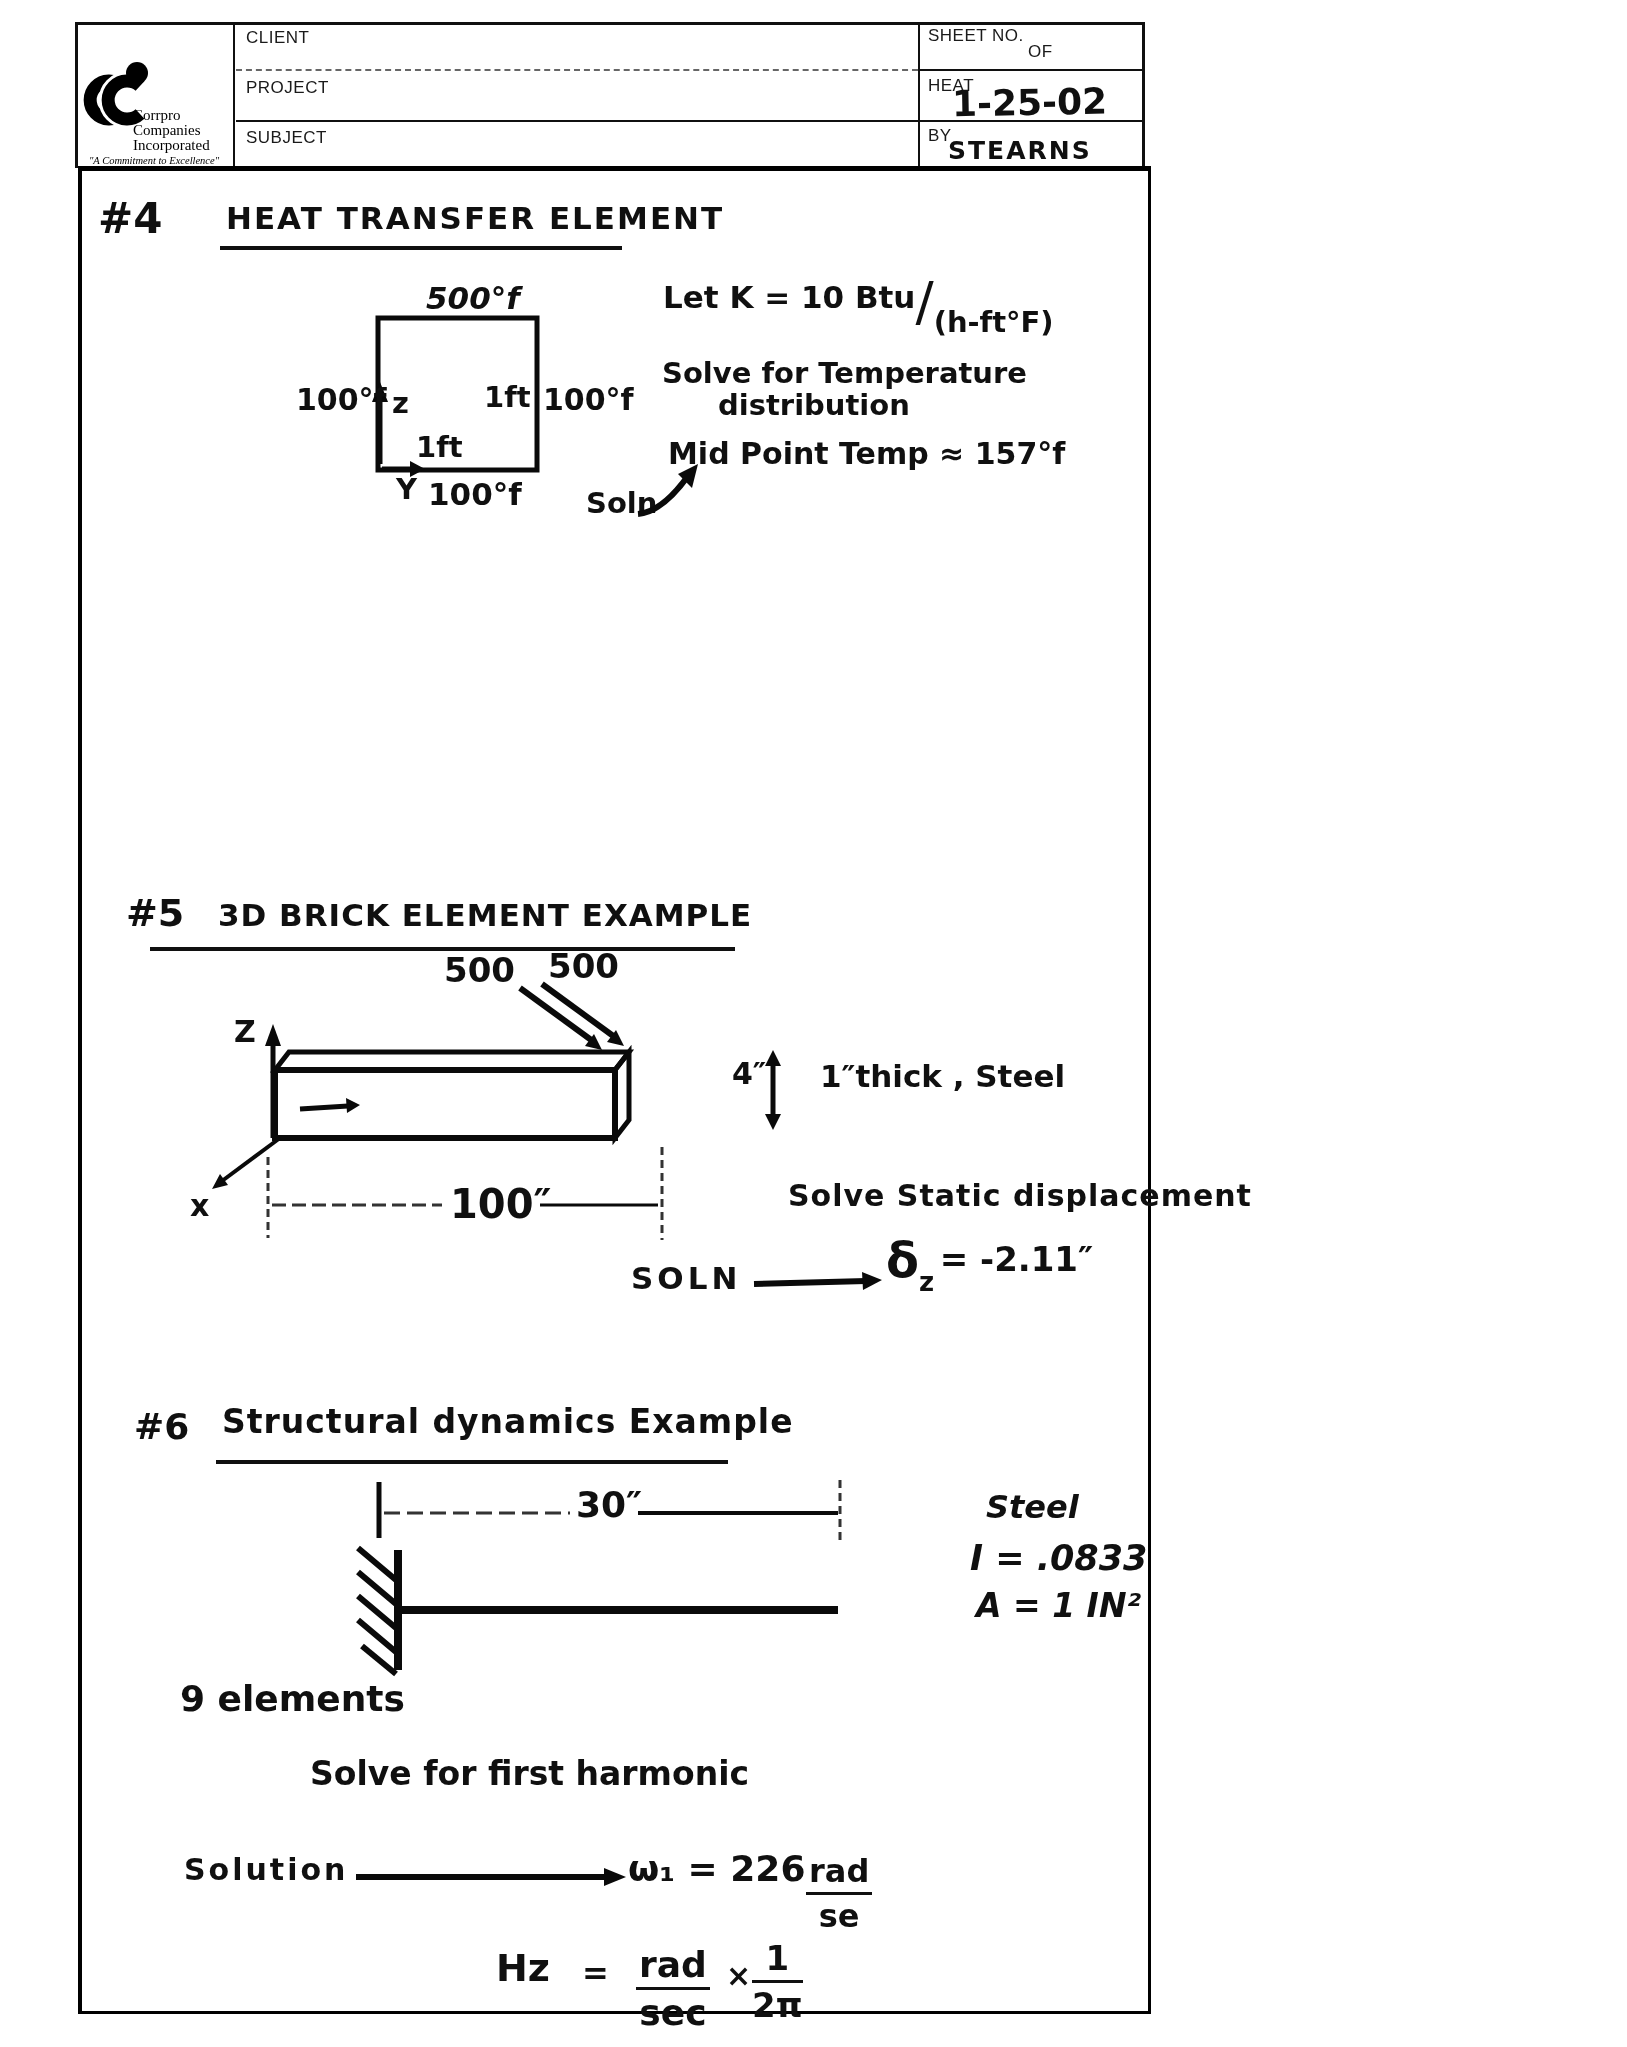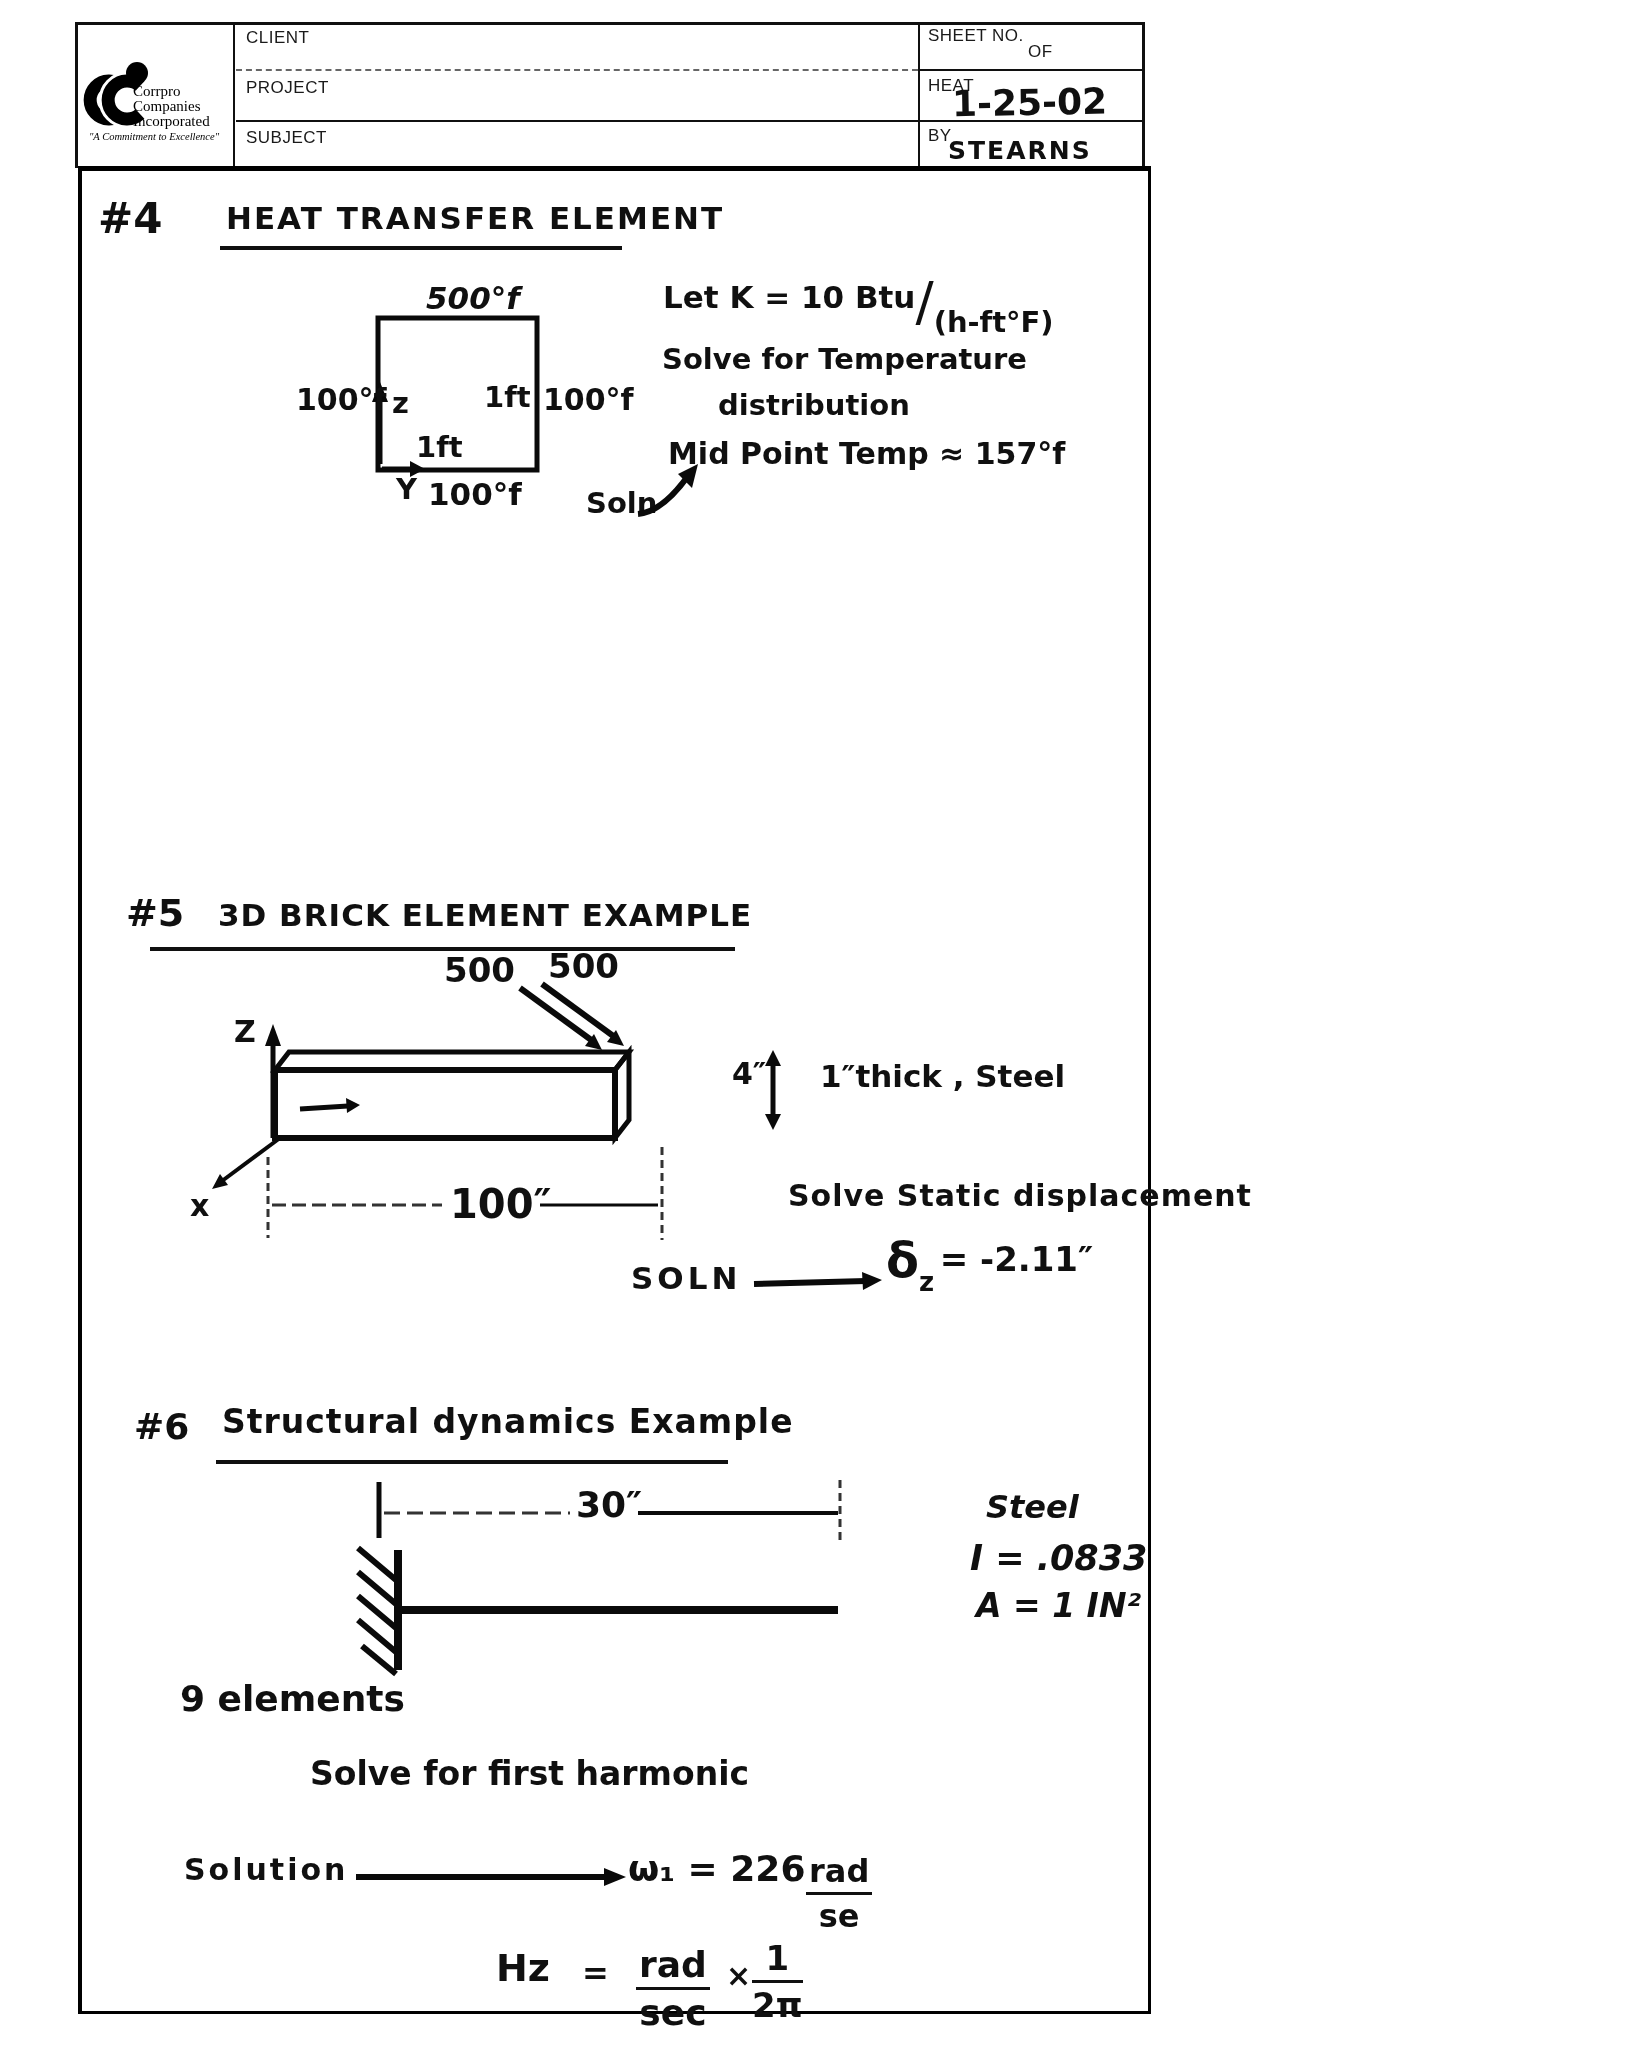--- a/index.html
+++ b/index.html
@@ -4,21 +4,21 @@
 <style>
   html,body{margin:0;padding:0;background:#d8d8d8;}
   .page{position:relative;width:1627px;height:2047px;background:#ffffff;color:#111;
         font-family:"Liberation Sans",sans-serif;overflow:hidden;}
   .abs{position:absolute;}
   .hw{font-family:"DejaVu Sans",sans-serif;font-weight:700;color:#101010;white-space:nowrap;}
   .hwi{font-style:italic;}
   .lbl{position:absolute;font-family:"Liberation Sans",sans-serif;color:#1a1a1a;
        font-size:17px;letter-spacing:.5px;white-space:nowrap;}
   .ln{position:absolute;background:#101010;}
-  .serif{font-family:"Liberation Serif",serif;}
+  .serif{font-family:"Liberation Serif",serif;margin-top:24px;}
   .frac{display:inline-block;text-align:center;vertical-align:top;}
   .frac .num{display:block;border-bottom:3px solid #101010;padding:0 3px 2px;}
   .frac .den{display:block;padding-top:2px;}
   svg{position:absolute;overflow:visible;}
 </style>
 </head>
 <body>
 
 <div class="page">
 
@@ -73,21 +73,21 @@
   <div class="abs hw" style="left:392px;top:386px;font-size:29px">z</div>
   <div class="abs hw" style="left:484px;top:380px;font-size:29px">1ft</div>
   <div class="abs hw" style="left:543px;top:382px;font-size:30px">100°f</div>
   <div class="abs hw" style="left:416px;top:430px;font-size:29px">1ft</div>
   <div class="abs hw" style="left:396px;top:472px;font-size:29px">Y</div>
   <div class="abs hw" style="left:428px;top:476px;font-size:31px">100°f</div>
 
   <div class="abs hw" style="left:663px;top:258px;font-size:31px">
     <span>Let  K = 10 Btu</span><span style="font-size:54px;font-weight:400;position:relative;top:12px">/</span><span style="position:relative;top:24px;font-size:29px">(h-ft°F)</span>
   </div>
-  <div class="abs hw" style="left:662px;top:342px;font-size:29px">Solve for Temperature</div>
+  <div class="abs hw" style="left:662px;top:356px;font-size:29px">Solve for Temperature</div>
   <div class="abs hw" style="left:718px;top:388px;font-size:29px">distribution</div>
   <div class="abs hw" style="left:668px;top:436px;font-size:30px">Mid Point Temp ≈ 157°f</div>
   <div class="abs hw" style="left:586px;top:486px;font-size:29px">Soln</div>
   <svg style="left:632px;top:462px" width="80" height="62" viewBox="0 0 80 62">
     <path d="M6,52 Q30,50 56,14" fill="none" stroke="#0a0a0a" stroke-width="6"></path>
     <polygon points="66,2 46,12 60,26" fill="#0a0a0a"></polygon>
   </svg>
 
   <div class="abs hw" style="left:126px;top:891px;font-size:38px">#5</div>
   <div class="abs hw" style="left:218px;top:897px;font-size:31px;letter-spacing:1px">3D BRICK ELEMENT EXAMPLE</div>

